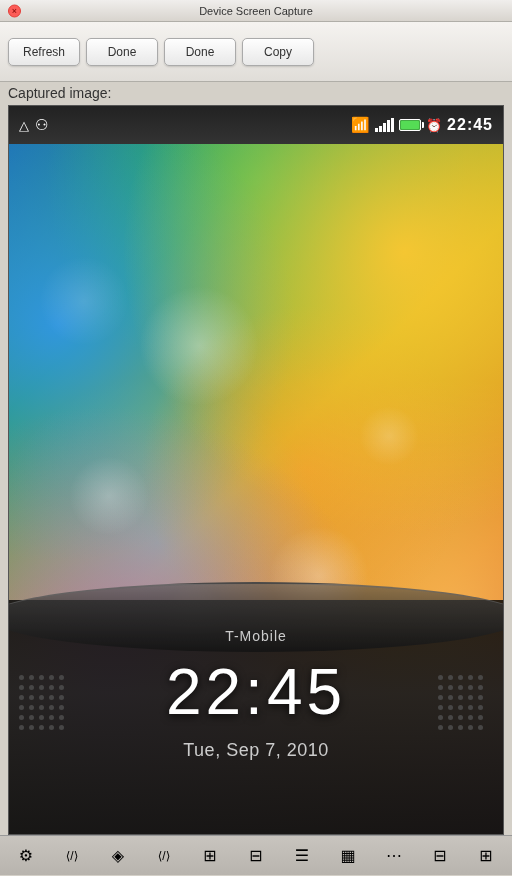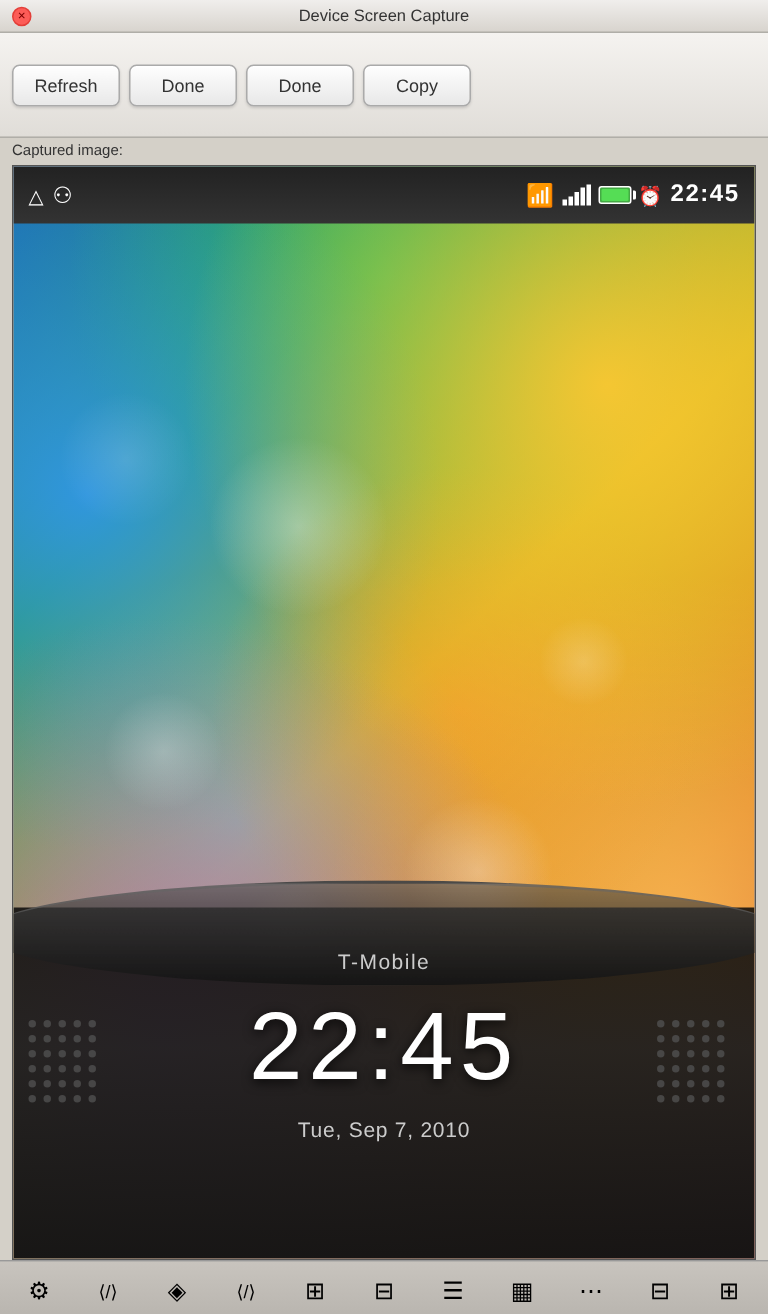--- a/index.html
+++ b/index.html
@@ -48,40 +48,40 @@
     }
 
     
     .toolbar {
       background: linear-gradient(to bottom, #f5f3f0, #e0ddd8);
       border-bottom: 1px solid #b0aea8;
       padding: 6px 8px;
       display: flex;
       align-items: center;
       gap: 6px;
-      height: 70px;
+      height: 60px;
     }
 
     .toolbar-btn {
       background: linear-gradient(to bottom, #fefefe, #e8e8e8);
       border: 1px solid #aaa;
       border-radius: 5px;
       padding: 6px 14px;
       font-size: 12px;
       color: #333;
       cursor: pointer;
       min-width: 72px;
       text-align: center;
       box-shadow: 0 1px 2px rgba(0,0,0,0.15), inset 0 1px 0 rgba(255,255,255,0.8);
     }
 
     
     .captured-label {
       padding: 3px 8px 4px 8px;
-      font-size: 10px;
+      font-size: 14px;
       color: #333;
       background: #d4d0c8;
     }
 
     
     .device-screen-wrapper {
       padding: 0 8px 0 8px;
       background: #d4d0c8;
     }
 
@@ -206,21 +206,21 @@
       letter-spacing: 4px;
       text-shadow: 0 2px 8px rgba(0,0,0,0.8);
     }
 
     .lockscreen-date {
       position: absolute;
       top: 140px;
       left: 0;
       right: 0;
       text-align: center;
-      font-size: 14px;
+      font-size: 18px;
       color: #ccc;
       letter-spacing: 0.5px;
     }
 
     
     .speaker-grill {
       position: absolute;
       top: 75px;
       width: 55px;
       height: 60px;

